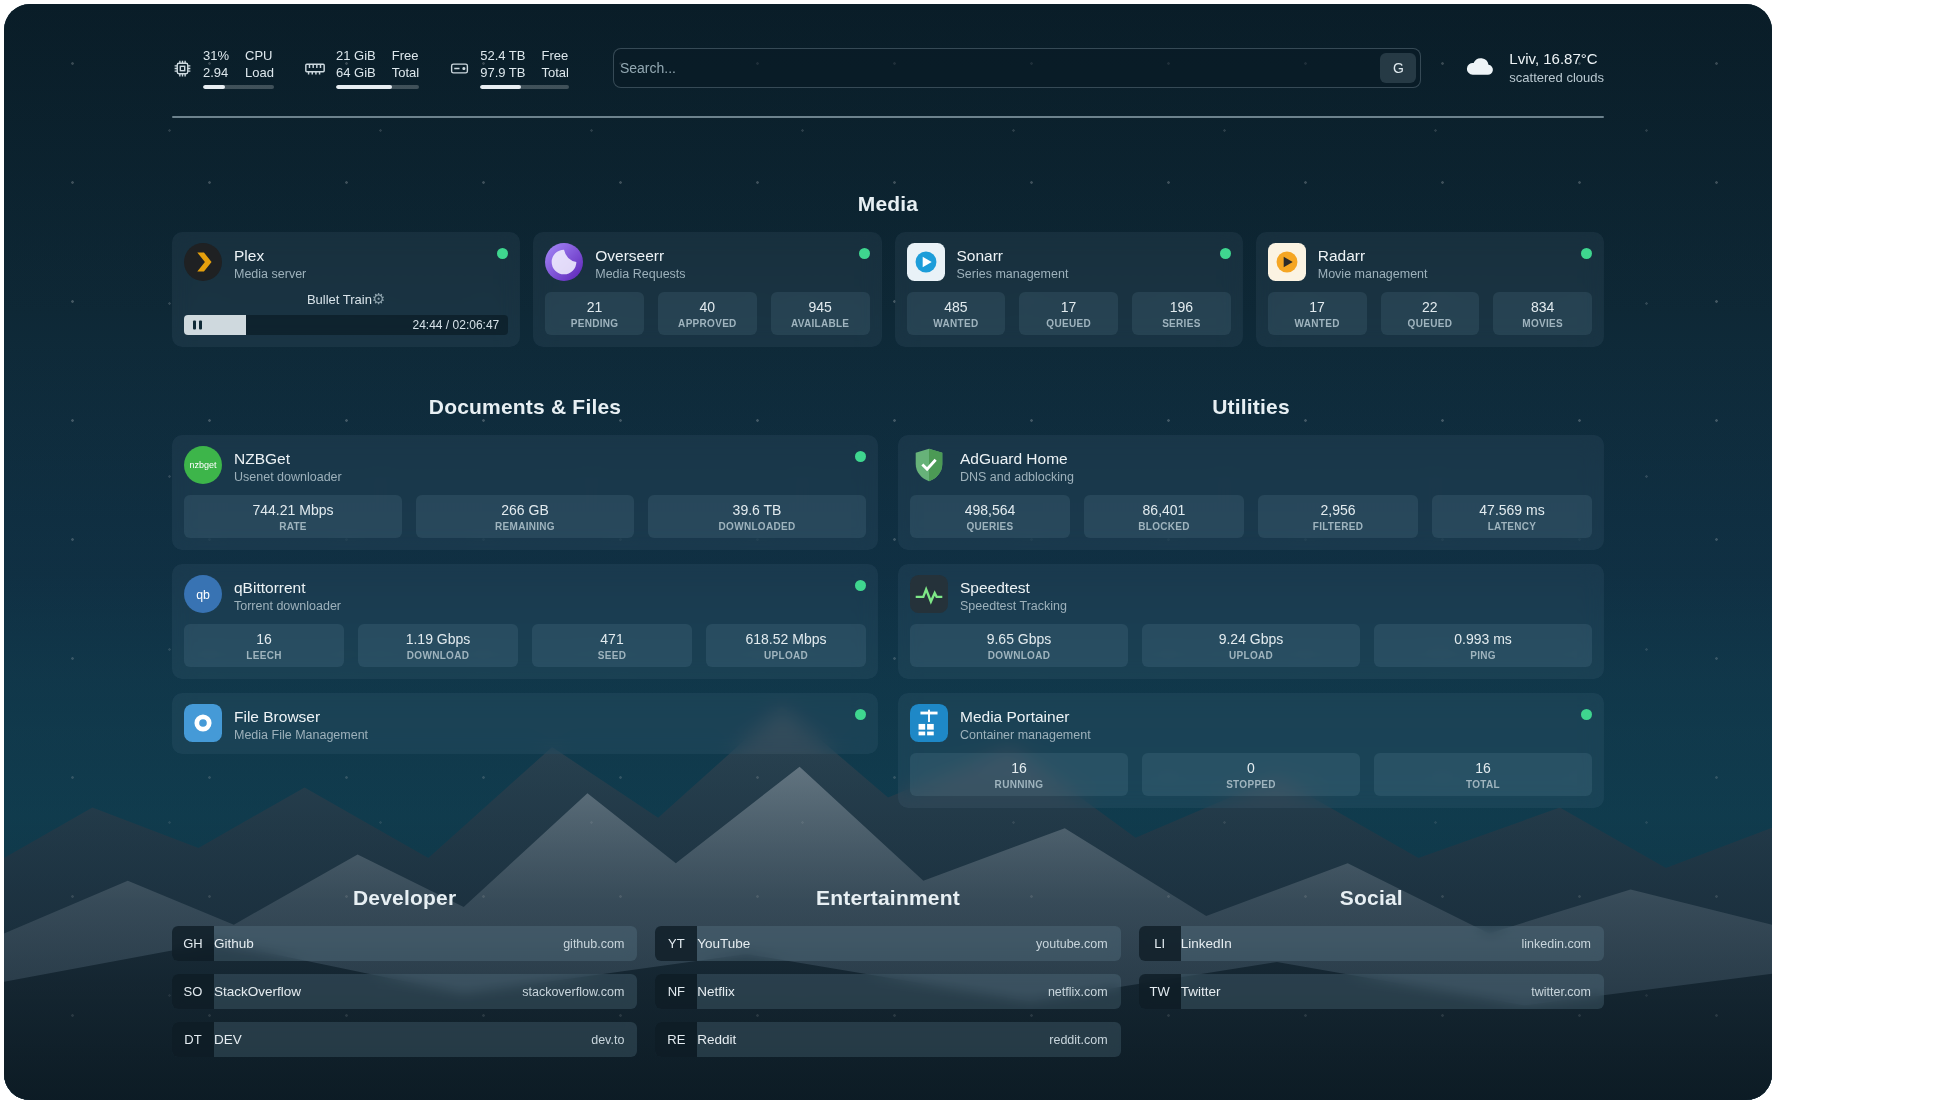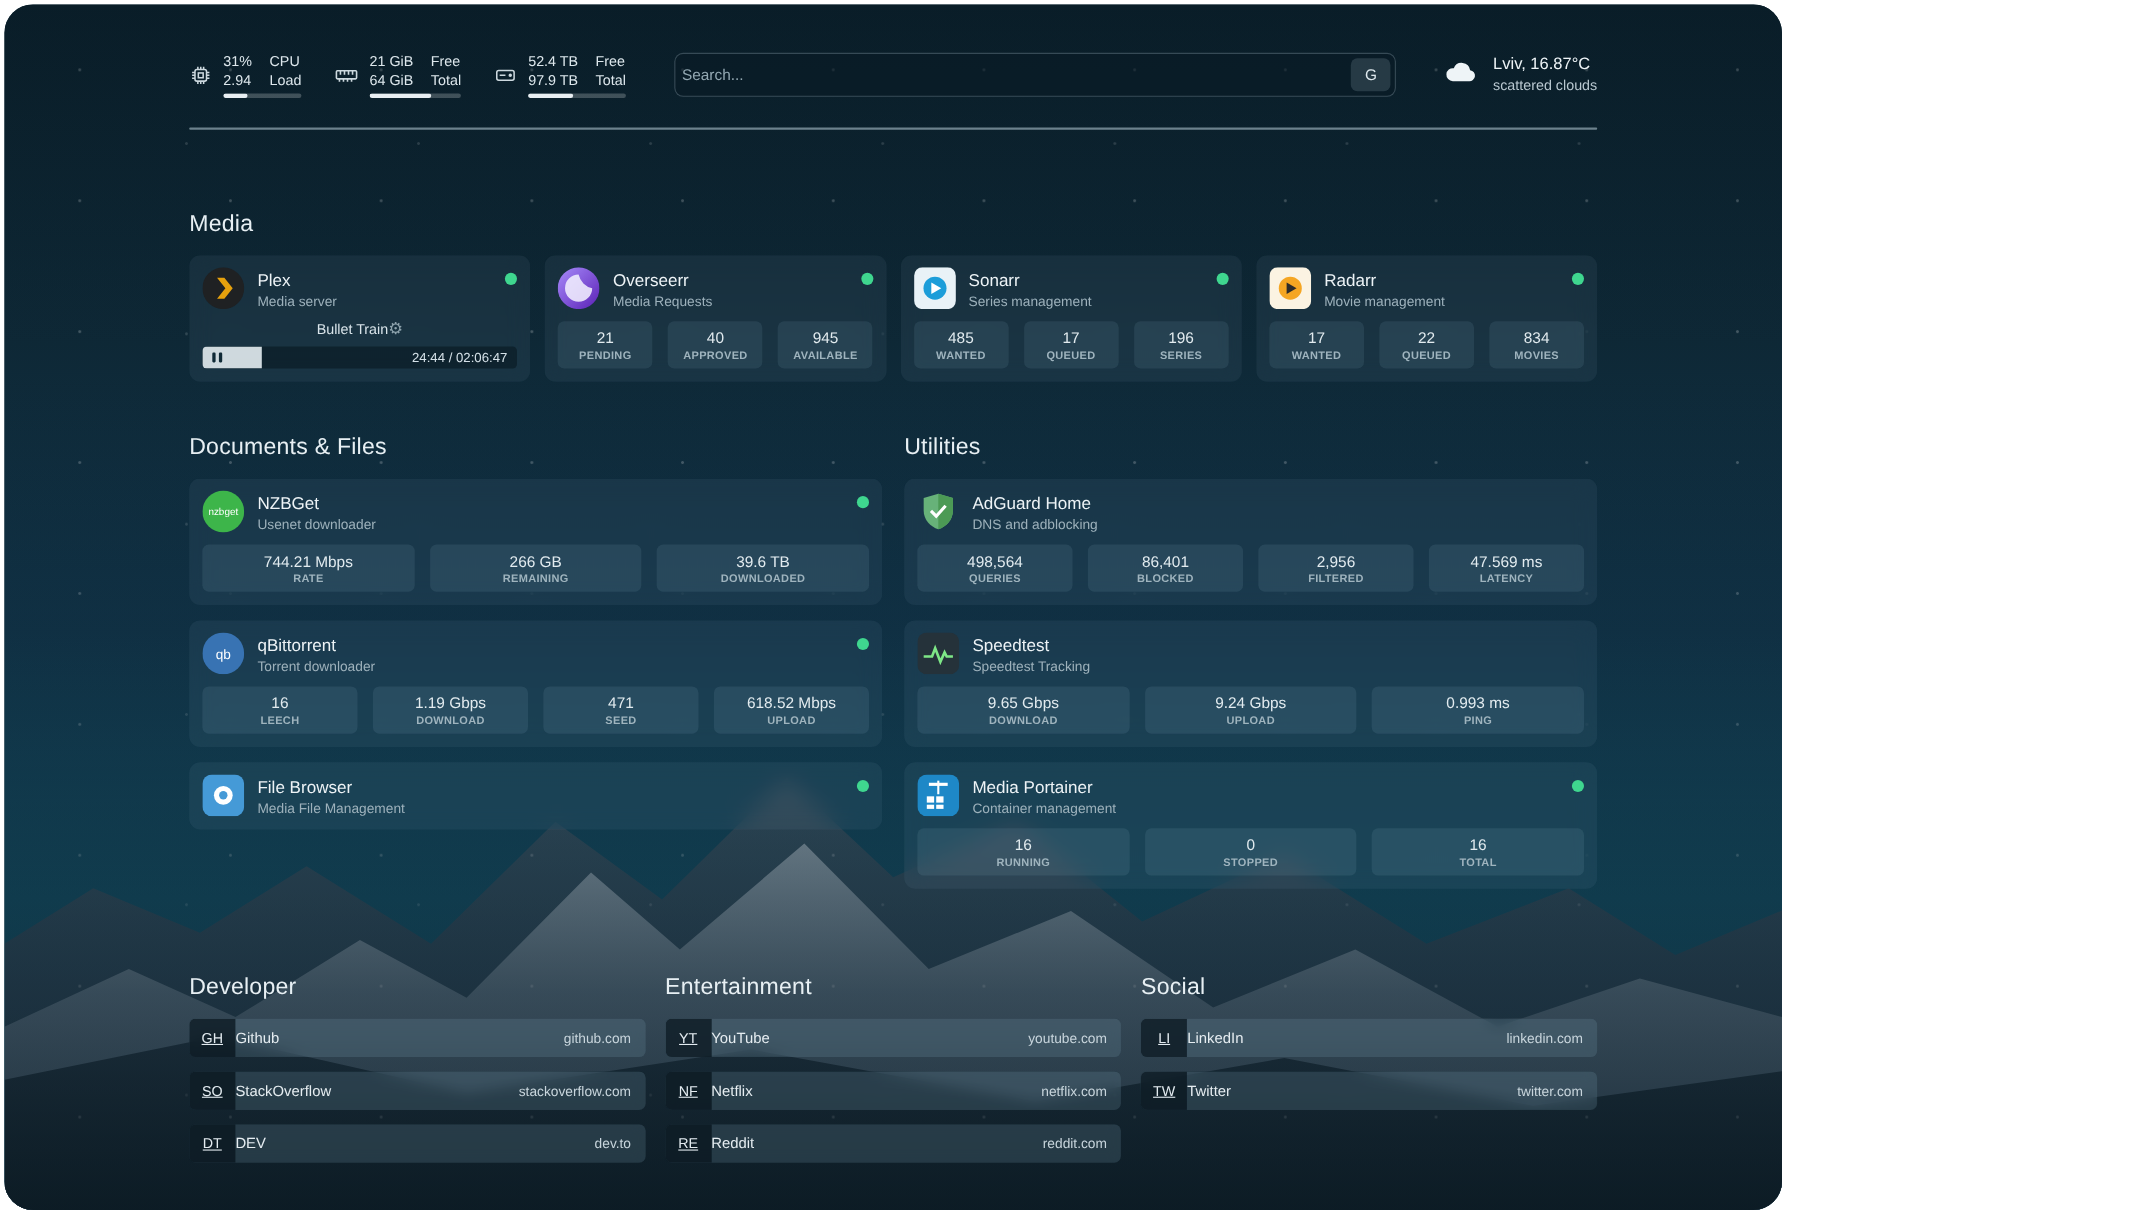--- a/index.html
+++ b/index.html
@@ -1,17 +1,17 @@
 <!DOCTYPE html>
 <html style="--status-online: #3fd68f;"><head>
 <meta charset="utf-8">
 <style>
   html,body { margin:0; padding:0; background:#ffffff; font-family:"Liberation Sans","DejaVu Sans",sans-serif; }
   body { width:1944px; height:1104px; position:relative; }
-  .frame { position:absolute; left:4px; top:4px; width:1616px; height:1096px; border-radius:26px; overflow:hidden; background:#0e2836; }
+  .frame { position:absolute; left:4px; top:4px; width:1768px; height:1096px; border-radius:26px; overflow:hidden; background:#0e2836; }
 
   
   .bg { position:absolute; inset:0; background:linear-gradient(180deg,#0a1e29 0%,#0e2836 28%,#113449 52%,#155066 74%,#1a5a70 100%); }
   .m { position:absolute; left:0; right:0; bottom:0; }
   .m1 { height:46%; opacity:.92; background:linear-gradient(180deg,#45616f 0%,#31495a 55%,#25394a 100%);
         clip-path:polygon(0 52%,5% 42%,11% 50%,17% 38%,24% 52%,31% 30%,37% 44%,44% 22%,50% 40%,57% 30%,64% 48%,72% 36%,80% 52%,88% 42%,94% 54%,100% 46%,100% 100%,0 100%); }
   .m2 { height:40%; background:linear-gradient(180deg,#cfd9e1 0%,#93a5b1 22%,#5d7484 55%,#3c5263 100%);
         clip-path:polygon(0 62%,7% 50%,13% 60%,20% 44%,26% 56%,33% 30%,38% 46%,45% 24%,52% 50%,60% 38%,68% 58%,76% 46%,84% 62%,92% 52%,100% 60%,100% 100%,0 100%); }
   .m3 { height:18%; background:linear-gradient(180deg,#2c4150,#16272f);
         clip-path:polygon(0 40%,12% 20%,26% 46%,42% 26%,58% 50%,72% 30%,86% 52%,100% 36%,100% 100%,0 100%); }
@@ -35,21 +35,21 @@
   .search input { width:100%; height:100%; box-sizing:border-box; background:rgba(10,26,36,.55); border:1px solid rgba(190,215,228,.25); border-radius:8px; color:#e6eef2; padding:0 56px 0 6px; font-size:14px; font-family:inherit; outline:none; }
   .search input::placeholder { color:#93a8b2; }
   .skey { position:absolute; right:5px; top:50%; transform:translateY(-50%); width:36px; height:30px; background:rgba(190,215,228,.16); border:none; border-radius:6px; color:#dfe9ee; font-size:14px; cursor:pointer; font-family:inherit; }
 
   .weather { display:flex; align-items:center; gap:12px; }
   .wloc { font-size:15px; color:#eef4f7; line-height:1.35; }
   .wcond { font-size:13px; color:#b9c8d0; line-height:1.35; }
 
   .divider { margin-top:18px; height:2px; background:rgba(205,228,238,.5); border-radius:1px; }
 
-  h2.sec { font-size:21px; font-weight:400; color:#e7eff3; margin:0 0 16px 0; letter-spacing:.2px; }
+  h2.sec { font-size:21px; font-weight:700; color:#e7eff3; margin:0 0 16px 0; letter-spacing:.2px;text-align:center; }
   .sec-media { margin-top:74px; }
   .grid4 { display:grid; grid-template-columns:repeat(4,1fr); gap:13px; }
   .cols { display:grid; grid-template-columns:1fr 1fr; gap:20px; margin-top:48px; }
   .col .card { margin-bottom:14px; }
 
   .card { background:rgba(170,205,225,.07); backdrop-filter:blur(10px); -webkit-backdrop-filter:blur(10px); border-radius:10px; padding:11px 12px 12px; cursor:pointer; }
   .chead { display:flex; align-items:flex-end; gap:12px; }
   .cicon svg { display:block; }
   .cname { font-size:15.5px; color:#edf3f6; font-weight:500; }
   .cdesc { font-size:12.5px; color:#9db1bb; margin-top:2px; }
@@ -64,21 +64,21 @@
   .ptitle { font-size:13px; color:#d9e4ea; }
   .gear { color:#8ea3ad; font-size:15px; font-family:"DejaVu Sans",sans-serif; cursor:pointer; }
   .pbar { position:relative; height:20px; margin-top:7px; background:rgba(8,22,30,.55); border-radius:4px; overflow:hidden; }
   .pfill { position:absolute; left:0; top:0; bottom:0; width:0; background:rgba(235,243,247,.88); }
   .pause { position:absolute; left:7px; top:50%; transform:translateY(-50%); display:flex; align-items:center; cursor:pointer; }
   .pause i { display:block; width:3px; height:9px; background:#102a36; margin:0 1.5px; border-radius:1px; }
   .ptime { position:absolute; right:9px; top:50%; transform:translateY(-50%); font-size:12px; color:#d5e1e8; }
 
   .bgrid { display:grid; grid-template-columns:repeat(3,1fr); gap:18px; margin-top:64px; }
   .brow { display:flex; align-items:stretch; height:35px; border-radius:6px; overflow:hidden; margin-bottom:13px; background:rgba(120,155,175,.22); backdrop-filter:blur(6px); -webkit-backdrop-filter:blur(6px); cursor:pointer; }
-  .babbr { width:42px; display:flex; align-items:center; justify-content:center; background:rgba(6,18,26,.72); font-size:13px; color:#e3ebf0; flex:none;text-decoration:underline; }
+  .babbr { width:42px; display:flex; align-items:center; justify-content:center; background:rgba(6,18,26,.72); font-size:13px; color:#e3ebf0; flex:none; }
   .bname { flex:1; display:flex; align-items:center; font-size:13.5px; color:#e6edf1; }
   .bhref { display:flex; align-items:center; padding-right:13px; font-size:12.5px; color:#c8d5dc; }
 </style>
 </head>
 <body>
 
 <div class="frame">
   <div class="bg">
     <div class="m m1"></div>
     <div class="m m2"></div>

